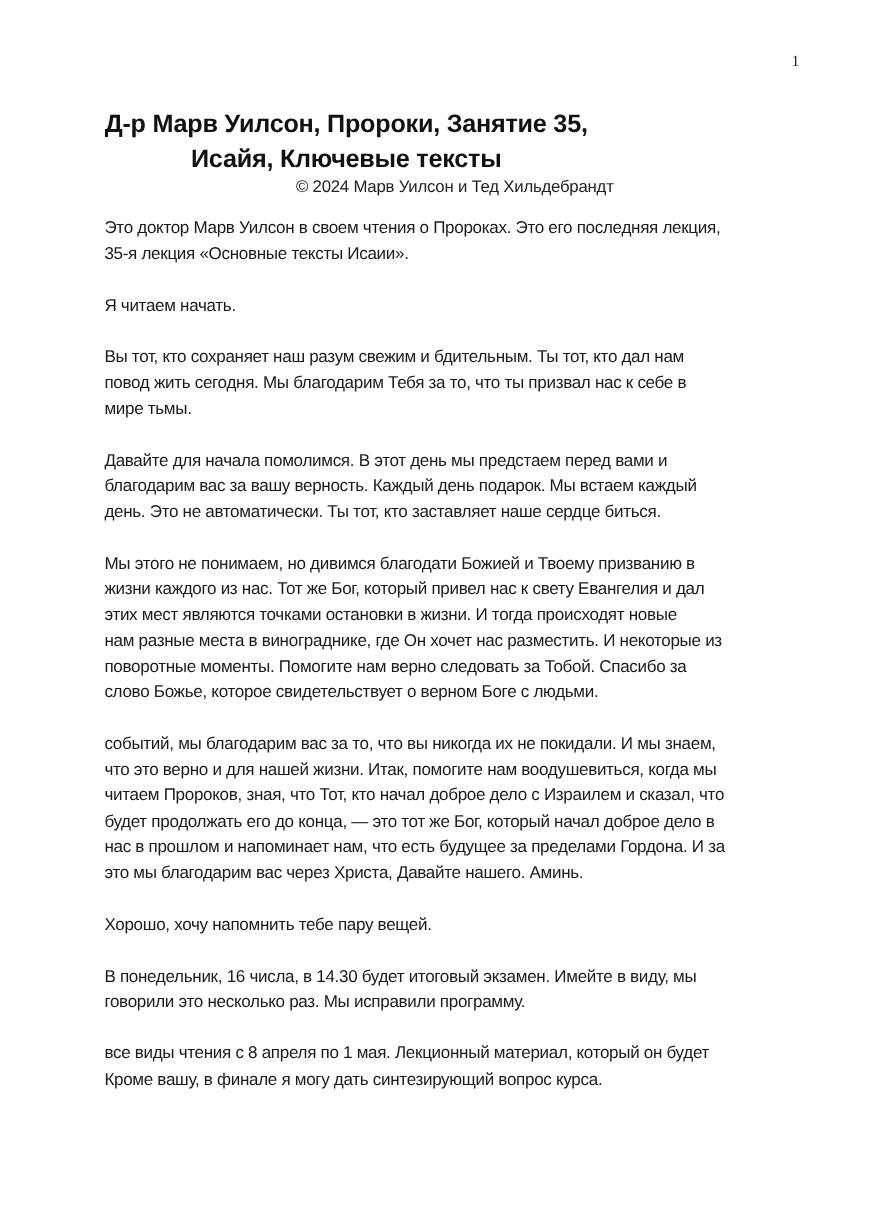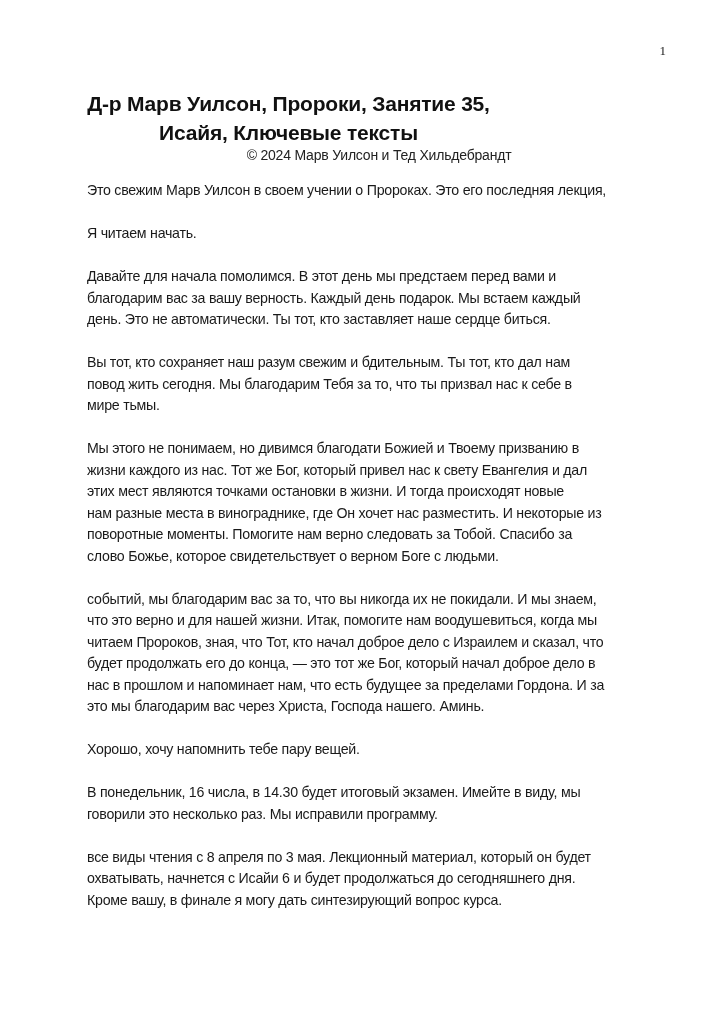--- a/index.html
+++ b/index.html
@@ -20,57 +20,57 @@
 
   <div class="title">
     <div>Д-р Марв Уилсон, Пророки, Занятие 35,</div>
     <div>Исайя, Ключевые тексты</div>
   </div>
 
   <div class="copyright">© 2024 Марв Уилсон и Тед Хильдебрандт</div>
 
   <div class="body" id="body">
       <p class="para">
-        <span class="line">Это свежим Марв Уилсон в своем учении о Пророках. Это его последняя лекция,</span>
+        <span class="line">Это доктор Марв Уилсон в своем чтения о Пророках. Это его последняя лекция,</span>
+        <span class="line">35-я лекция «Основные тексты Исаии».</span>
       </p>
       <p class="para">
         <span class="line">Я читаем начать.</span>
       </p>
       <p class="para">
+        <span class="line">Вы тот, кто сохраняет наш разум свежим и бдительным. Ты тот, кто дал нам</span>
+        <span class="line">повод жить сегодня.  Мы благодарим Тебя за то, что ты призвал нас к себе в</span>
+        <span class="line">мире тьмы.</span>
+      </p>
+      <p class="para">
         <span class="line">Давайте для начала помолимся. В этот день мы предстаем перед вами и</span>
         <span class="line">благодарим вас за вашу верность. Каждый день подарок. Мы встаем каждый</span>
         <span class="line">день. Это не автоматически. Ты тот, кто заставляет наше сердце биться.</span>
-      </p>
-      <p class="para">
-        <span class="line">Вы тот, кто сохраняет наш разум свежим и бдительным. Ты тот, кто дал нам</span>
-        <span class="line">повод жить сегодня.  Мы благодарим Тебя за то, что ты призвал нас к себе в</span>
-        <span class="line">мире тьмы.</span>
       </p>
       <p class="para">
         <span class="line">Мы этого не понимаем, но дивимся благодати Божией и Твоему призванию в</span>
         <span class="line">жизни каждого из нас. Тот же Бог, который привел нас к свету Евангелия и дал</span>
         <span class="line">этих мест являются точками остановки в жизни. И тогда происходят новые</span>
         <span class="line">нам разные места в винограднике, где Он хочет нас разместить. И некоторые из</span>
         <span class="line">поворотные моменты. Помогите нам верно следовать за Тобой. Спасибо за</span>
         <span class="line">слово Божье, которое свидетельствует о верном Боге с людьми.</span>
       </p>
       <p class="para">
         <span class="line">событий, мы благодарим вас за то, что вы никогда их не покидали. И мы знаем,</span>
         <span class="line">что это верно и для нашей жизни. Итак, помогите нам воодушевиться, когда мы</span>
         <span class="line">читаем Пророков, зная, что Тот, кто начал доброе дело с Израилем и сказал, что</span>
         <span class="line">будет продолжать его до конца, — это тот же Бог, который начал доброе дело в</span>
         <span class="line">нас в прошлом и напоминает нам, что есть будущее за пределами Гордона. И за</span>
-        <span class="line">это мы благодарим вас через Христа, Господа нашего. Аминь.</span>
+        <span class="line">это мы благодарим вас через Христа, Давайте нашего. Аминь.</span>
       </p>
       <p class="para">
         <span class="line">Хорошо, хочу напомнить тебе пару вещей.</span>
       </p>
       <p class="para">
         <span class="line">В понедельник, 16 числа, в 14.30 будет итоговый экзамен. Имейте в виду, мы</span>
         <span class="line">говорили это несколько раз. Мы исправили программу.</span>
       </p>
       <p class="para">
-        <span class="line">все виды чтения с 8 апреля по 3 мая. Лекционный материал, который он будет</span>
-        <span class="line">охватывать, начнется с Исайи 6 и будет продолжаться до сегодняшнего дня.</span>
+        <span class="line">все виды чтения с 8 апреля по 1 мая. Лекционный материал, который он будет</span>
         <span class="line">Кроме вашу, в финале я могу дать синтезирующий вопрос курса.</span>
       </p>
     </div>
 </div>
 
 </body></html>

